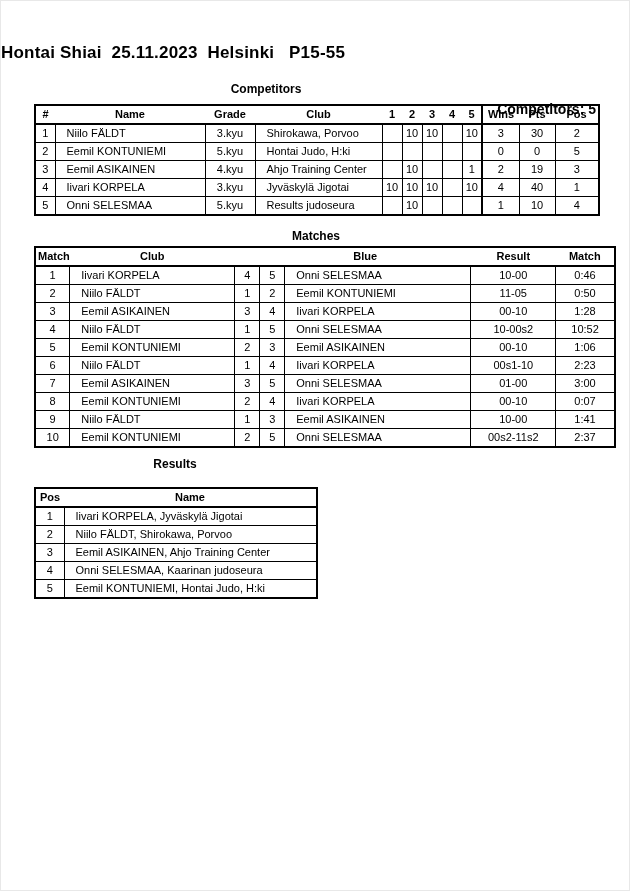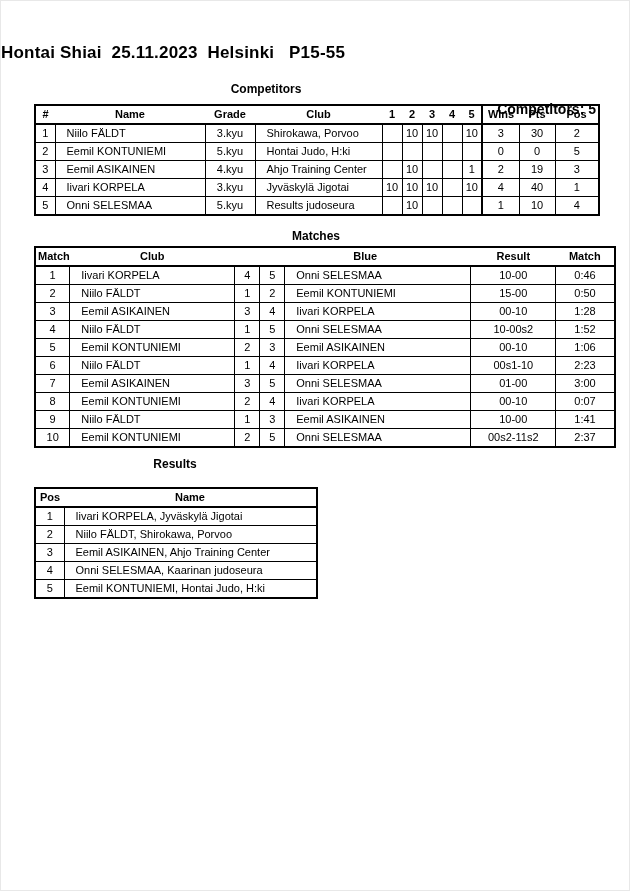--- a/index.html
+++ b/index.html
@@ -184,40 +184,40 @@
       <td class="l">Onni SELESMAA</td>
       <td class="c">10-00</td>
       <td class="c">0:46</td>
     </tr>
     <tr>
       <td class="c">2</td>
       <td class="l">Niilo FÄLDT</td>
       <td class="c">1</td>
       <td class="c">2</td>
       <td class="l">Eemil KONTUNIEMI</td>
-      <td class="c">15-00</td>
+      <td class="c">11-05</td>
       <td class="c">0:50</td>
     </tr>
     <tr>
       <td class="c">3</td>
       <td class="l">Eemil ASIKAINEN</td>
       <td class="c">3</td>
       <td class="c">4</td>
       <td class="l">Iivari KORPELA</td>
       <td class="c">00-10</td>
       <td class="c">1:28</td>
     </tr>
     <tr>
       <td class="c">4</td>
       <td class="l">Niilo FÄLDT</td>
       <td class="c">1</td>
       <td class="c">5</td>
       <td class="l">Onni SELESMAA</td>
       <td class="c">10-00s2</td>
-      <td class="c">1:52</td>
+      <td class="c">10:52</td>
     </tr>
     <tr>
       <td class="c">5</td>
       <td class="l">Eemil KONTUNIEMI</td>
       <td class="c">2</td>
       <td class="c">3</td>
       <td class="l">Eemil ASIKAINEN</td>
       <td class="c">00-10</td>
       <td class="c">1:06</td>
     </tr>

